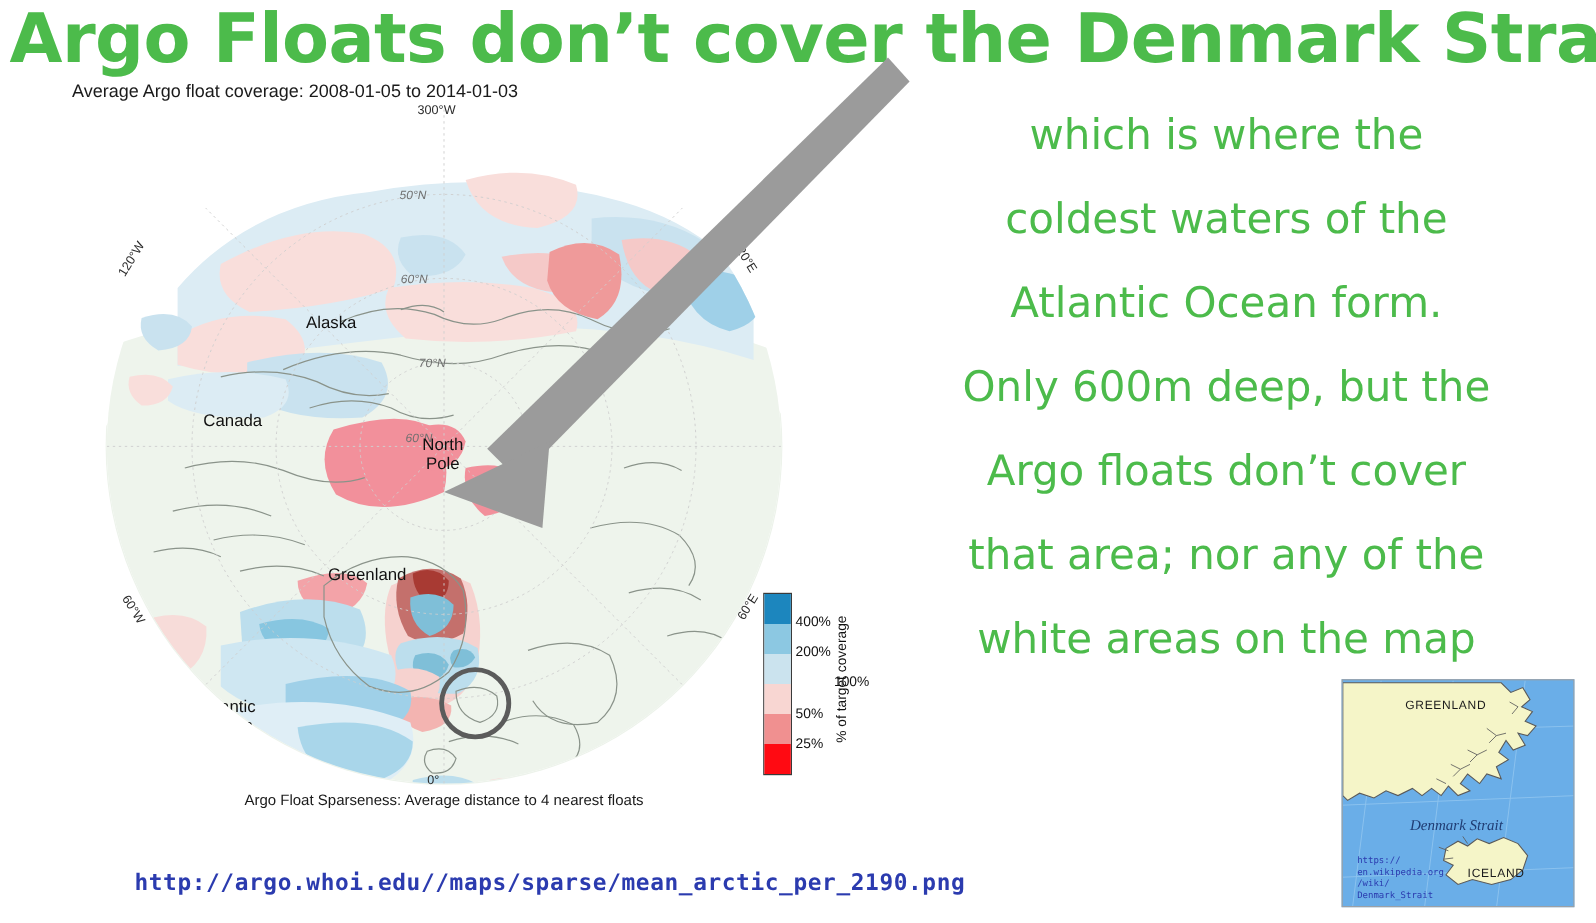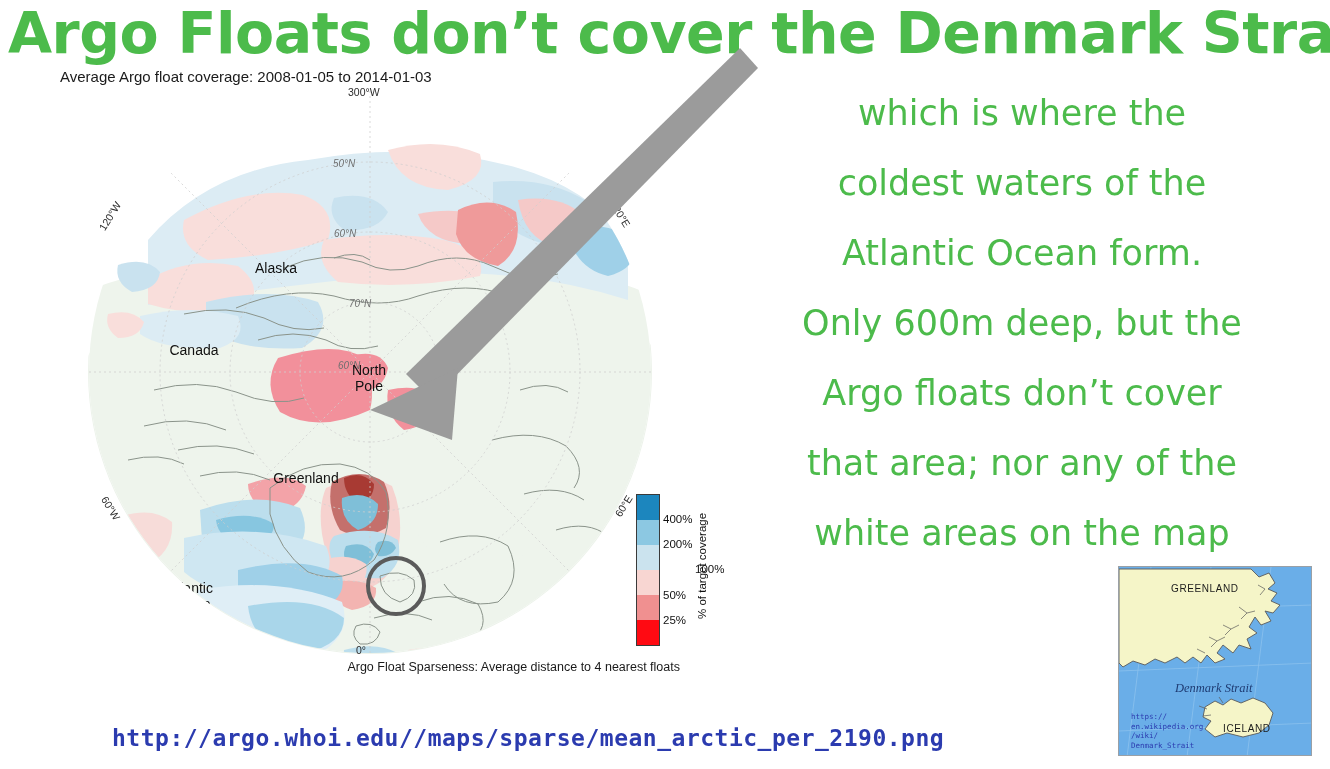--- a/index.html
+++ b/index.html
@@ -17,21 +17,21 @@
     color:#4CBB4B;letter-spacing:-0.5px;white-space:nowrap;
   }
 
   
   #figure{position:absolute;left:60px;top:62px;width:660px;height:625px;}
   #map-title{
     position:absolute;left:0;top:6px;width:660px;
     font-size:15px;color:#1a1a1a;
   }
   #map-caption{
-    position:absolute;left:0;top:598px;width:620px;text-align:right;
+    position:absolute;left:0;top:598px;width:620px;text-align:center;
     font-size:12.5px;color:#1a1a1a;
   }
 
   
   #disc{
     position:absolute;left:28px;top:28px;width:564px;height:564px;
     border-radius:50%;overflow:hidden;background:#ffffff;
   }
   
   .wash{position:absolute;border-radius:50%;background:#eef4ec;}
@@ -80,21 +80,21 @@
     position:absolute;left:722px;top:78px;width:600px;
     font-family:"DejaVu Sans",sans-serif;
     font-size:35px;line-height:70px;color:#4CBB4B;font-weight:400;
   }
   #bodycopy p{margin:0;white-space:nowrap;text-align:center;}
 
   
   #url{
     position:absolute;left:112px;top:725px;
     font-family:"DejaVu Sans Mono",monospace;font-weight:700;
-    font-size:23px;color:#2B3BAF;letter-spacing:0.5px;white-space:nowrap;
+    font-size:19px;color:#2B3BAF;letter-spacing:0.5px;white-space:nowrap;
   }
 
   
   #inset{
     position:absolute;left:1118px;top:566px;width:194px;height:190px;
     border:1px solid #9aa0a6;box-sizing:border-box;overflow:hidden;
     background:#6AAEE8;
   }
   #inset svg{position:absolute;left:0;top:0;}
   .inset-label{position:absolute;color:#1b1b1b;white-space:nowrap;}

